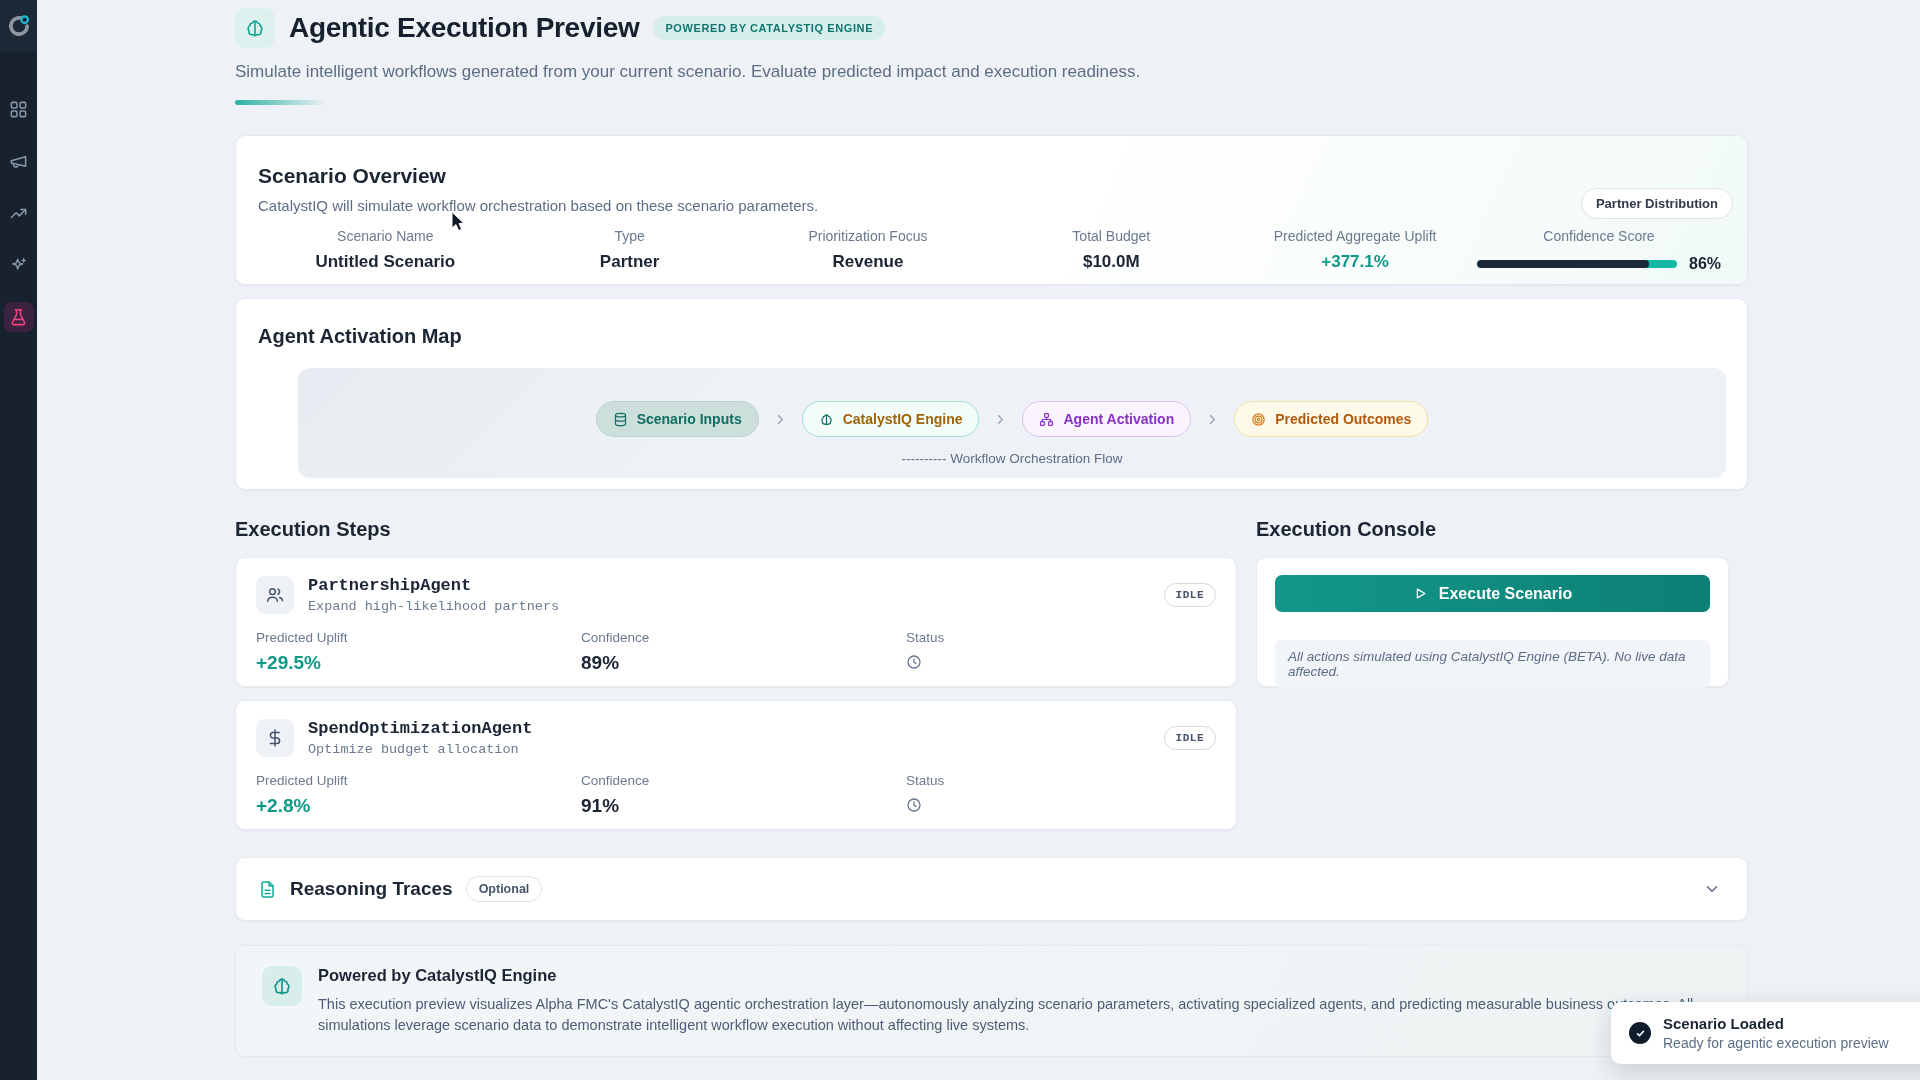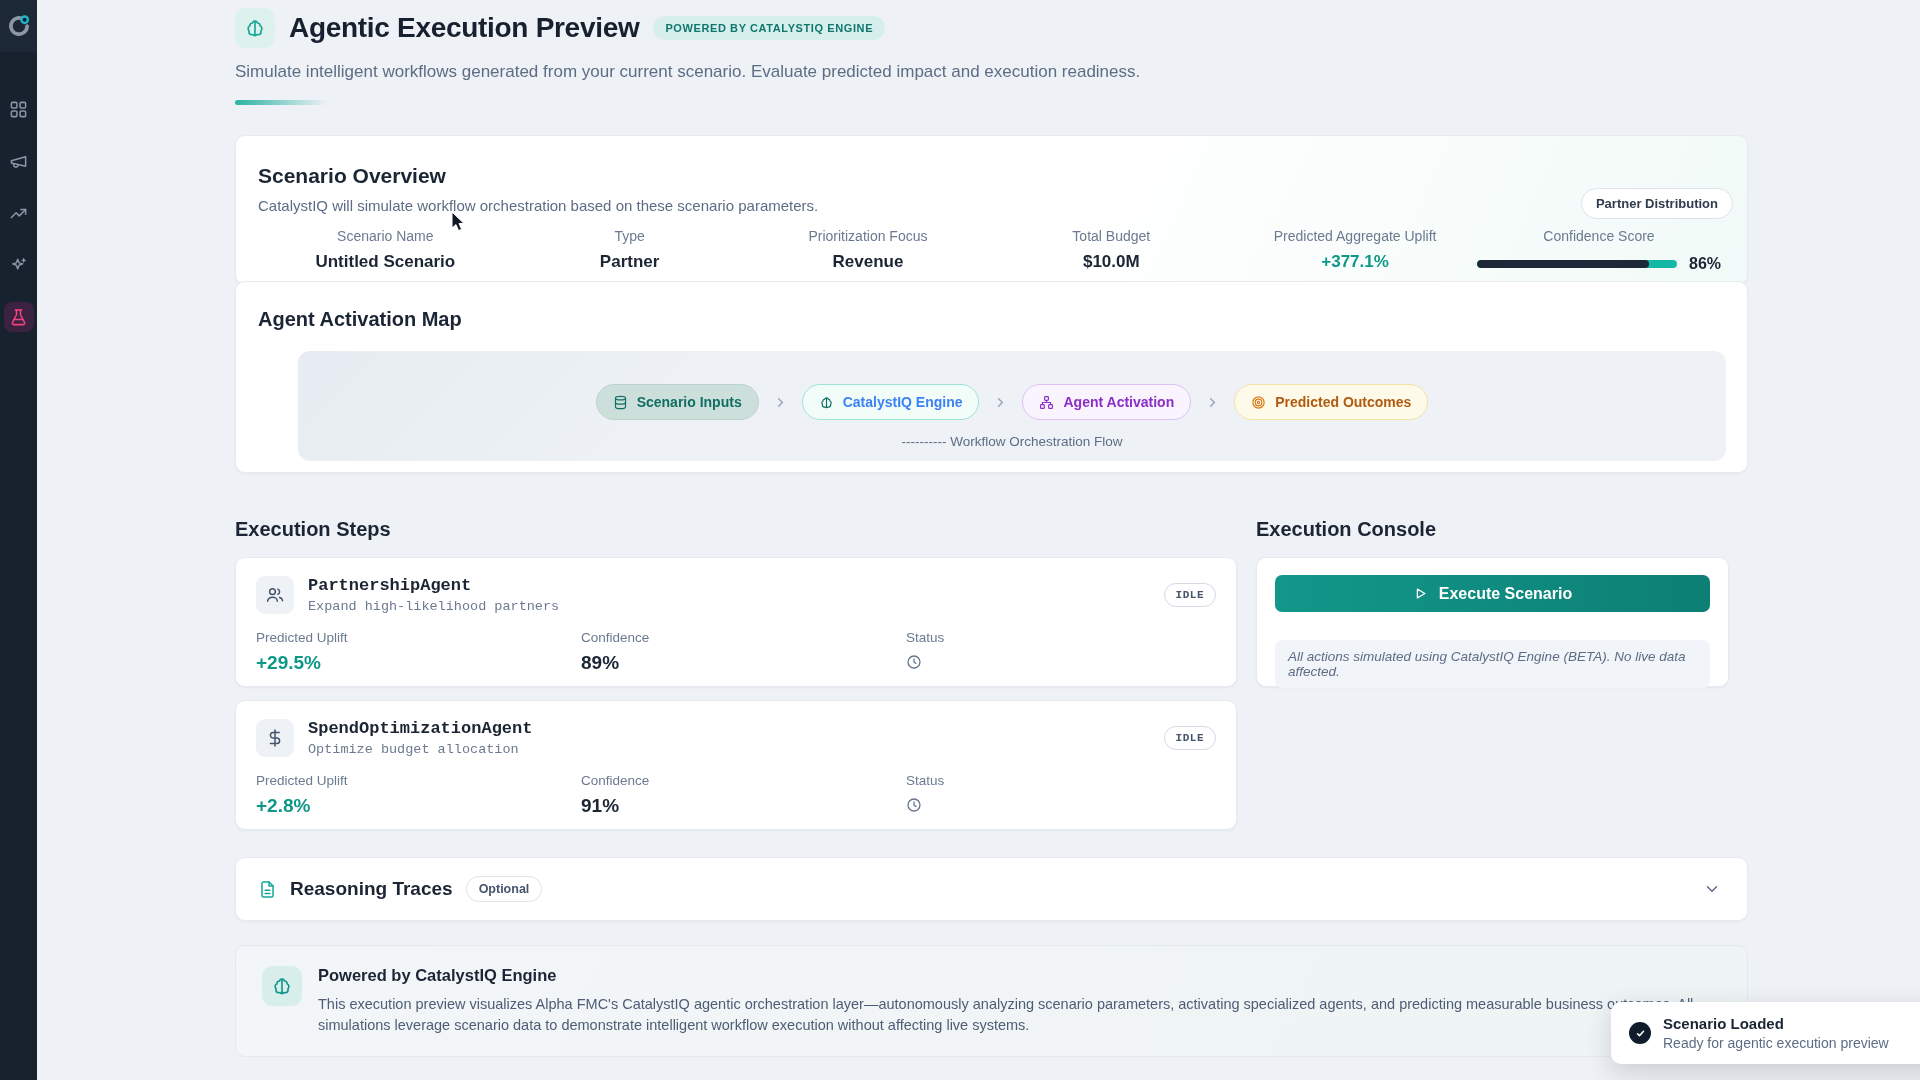--- a/index.html
+++ b/index.html
@@ -35,27 +35,27 @@
   .param .p-label { font-size:14px; color:#6b7a90; }
   .param .p-value { font-size:17px; font-weight:700; color:#1b2534; }
   .param.uplift .p-value { color:#0e9888; }
   .p-w0{width:258px}.p-w1{width:237px}.p-w2{width:246px}.p-w3{width:247px}.p-w4{width:247px}
   .conf-wrap { display:flex; align-items:center; gap:12px; margin-top:3px; }
   .conf-track { width:200px; height:8px; border-radius:5px; background:#14b8a6; overflow:hidden; position:relative; }
   .conf-fill { position:absolute; left:0; top:0; bottom:0; background:#1d2838; border-radius:5px; }
   .conf-value { font-size:16px; font-weight:700; color:#1b2534; }
 
   
-  .map-card { position:absolute; top:281px; left:0; width:1513px; height:192px; padding:26px 21px 0 22px; }
+  .map-card { position:absolute; top:298px; left:0; width:1513px; height:192px; padding:26px 21px 0 22px; }
   .map-title { font-size:20px; font-weight:700; color:#1b2534; }
   .map-panel { position:relative; margin-top:20px; height:110px; border-radius:12px; background:linear-gradient(135deg,#e7ecf2 0%,#eef2f6 30%,#eef1f6 100%);margin-left:40px; }
   .flow-row { position:absolute; top:33px; left:0; right:0; display:flex; align-items:center; justify-content:center; gap:14px; }
   .flow-pill { display:flex; align-items:center; gap:9px; padding:9px 16px; border-radius:999px; font-size:14px; font-weight:600; }
   .pill-inputs { background:#ccdfdb; border:1px solid #bcd4cf; color:#116e63; }
-  .pill-engine { background:#f2fdfa; border:1px solid #9fe2d6; color:#3b82f6;text-align:center; }
+  .pill-engine { background:#f2fdfa; border:1px solid #9fe2d6; color:#a16207;text-align:center; }
   .pill-engine .pi { color:#116e63; }
   .pill-agents { background:#f9f4fe; border:1px solid #dcc2f6; color:#8a2fc7; }
   .pill-outcomes { background:#fefae9; border:1px solid #f3e2a6; color:#b05a10; }
   .pill-outcomes .pi { color:#d97b16; }
   .flow-chevron { color:#97a3b4; display:flex; }
   .map-caption { position:absolute; top:83px; left:0; right:0; text-align:center; font-size:13.5px; color:#5d6d85; }
 
   
   .steps-title { position:absolute; top:518px; left:0; font-size:20px; font-weight:700; color:#1b2534; }
   .console-title { position:absolute; top:518px; left:1021px; font-size:20px; font-weight:700; color:#1b2534; }

